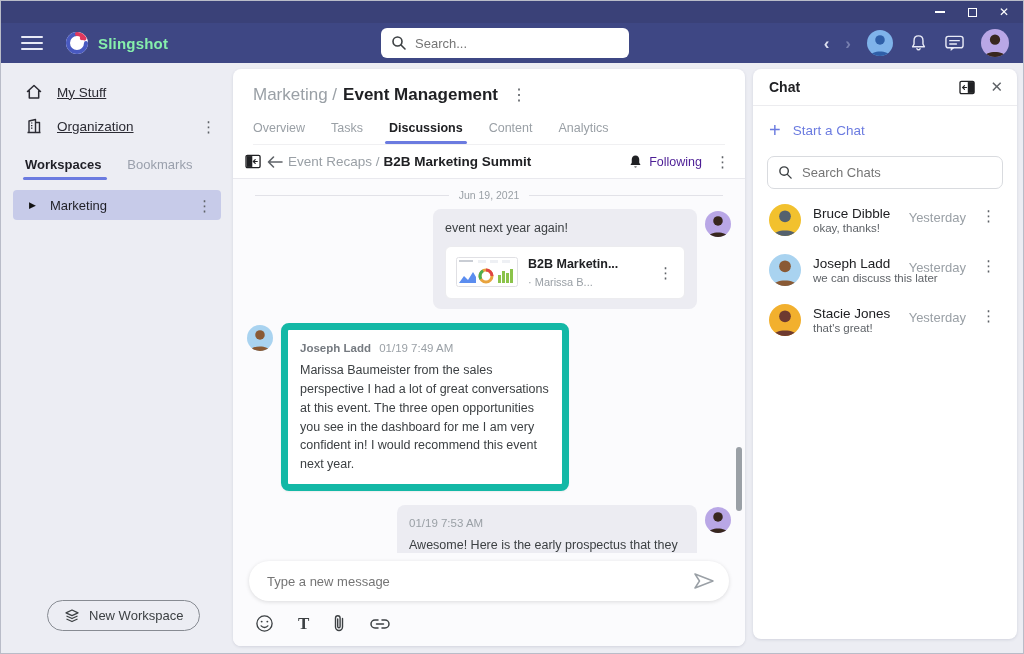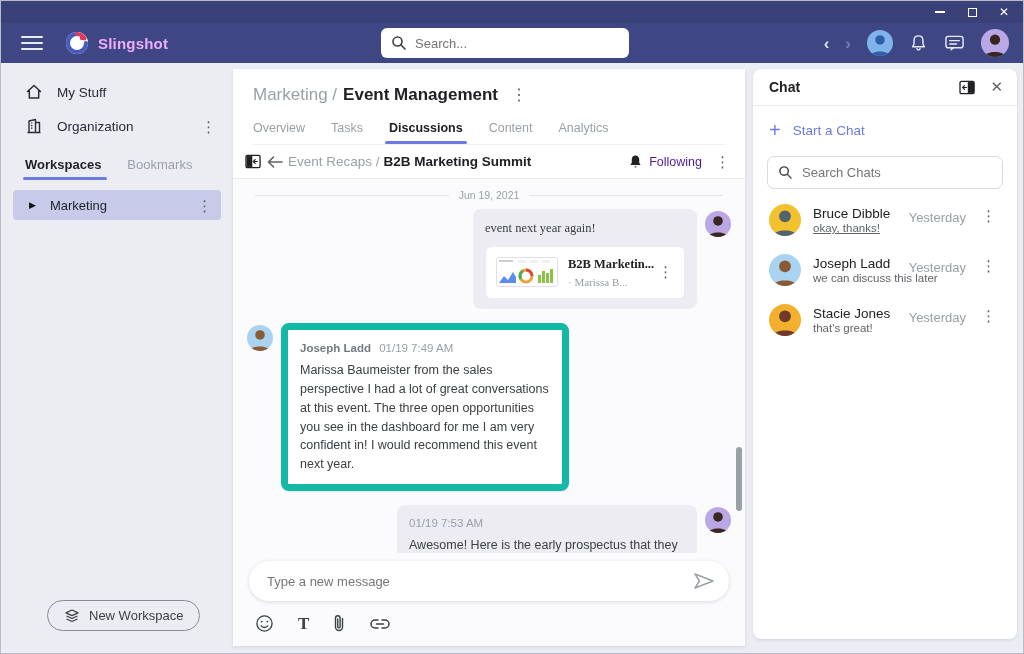--- a/index.html
+++ b/index.html
@@ -17,40 +17,40 @@
   .winctl{color:#fff;display:inline-flex;align-items:center;justify-content:center;width:14px;height:14px;cursor:default;}
   .winctl .min{display:block;width:10px;height:2px;background:#fff;}
   .winctl .max{display:block;width:9px;height:9px;border:1.5px solid #fff;}
   .winctl .cls{font-size:12px;line-height:1;color:#fff;}
 
   
   .toolbar{position:relative;height:40px;background:var(--toolbar);display:flex;align-items:center;}
   .hamburger{margin-left:20px;width:22px;display:flex;flex-direction:column;gap:4px;cursor:pointer;}
   .hamburger span{display:block;height:2px;background:#E8EAF6;border-radius:1px;}
   .brand{display:flex;align-items:center;gap:9px;margin-left:22px;}
-  .brand-name{color:#f0abfc;font-weight:bold;font-size:15px;letter-spacing:.2px;}
+  .brand-name{color:#86efac;font-weight:bold;font-size:15px;letter-spacing:.2px;}
   .tb-search{position:absolute;left:380px;top:5px;width:248px;height:30px;background:#fff;border-radius:6px;display:flex;align-items:center;padding:0 10px;gap:8px;}
   .tb-search input{border:0;outline:0;flex:1;font-size:13px;color:#3C4043;background:transparent;font-family:"Liberation Sans",sans-serif;}
   .tb-right{margin-left:auto;display:flex;align-items:center;gap:16px;padding-right:14px;}
   .navchev{font-size:17px;line-height:1;font-weight:bold;}
   .navchev.back{color:#DDE0F0;}
   .navchev.fwd{color:#777FAF;}
   .avatar{border-radius:50%;overflow:hidden;display:inline-block;position:relative;flex:none;}
   .avatar svg{position:absolute;inset:0;}
   .av26{width:26px;height:26px;} .av28{width:28px;height:28px;} .av32{width:32px;height:32px;}
 
   
   .app-body{position:relative;height:592px;}
   .sidebar{position:absolute;left:0;top:0;width:232px;height:100%;padding-top:12px;}
-  .main-card{position:absolute;left:232px;top:6px;width:512px;height:577px;background:#fff;border-radius:0;box-shadow:0 1px 3px rgba(60,64,90,.14);display:flex;flex-direction:column;overflow:hidden;}
+  .main-card{position:absolute;left:232px;top:6px;width:512px;height:577px;background:#fff;border-radius:8px;box-shadow:0 1px 3px rgba(60,64,90,.14);display:flex;flex-direction:column;overflow:hidden;}
   .chat-card{position:absolute;left:752px;top:6px;width:264px;height:570px;background:#fff;border-radius:8px;box-shadow:0 1px 3px rgba(60,64,90,.14);display:flex;flex-direction:column;}
 
   
   .side-row{display:flex;align-items:center;height:34px;padding:0 14px 0 24px;gap:14px;font-size:13.5px;color:#2B2B33;cursor:pointer;}
-  .side-row .lbl{flex:1;}
+  .side-row .lbl{flex:1;text-decoration:underline;}
   .kebab{color:#5F6368;font-size:15px;line-height:1;letter-spacing:0;padding:0 3px;cursor:pointer;}
   .side-tabs{display:flex;gap:26px;padding:14px 0 8px 24px;font-size:13px;}
   .side-tab{color:#9AA0AC;cursor:pointer;position:relative;padding-bottom:8px;}
   .side-tab.active{color:#1F1F26;font-weight:bold;}
   .side-tab.active::after{content:"";position:absolute;left:-2px;right:-6px;bottom:0;height:3px;background:var(--accent-bright);border-radius:2px;}
   .ws-row{margin:2px 12px;height:30px;background:var(--selected_workspace);border-radius:4px;display:flex;align-items:center;padding:0 6px 0 16px;gap:14px;font-size:13px;color:#1F1F26;cursor:pointer;}
   .ws-row .tri{font-size:9px;color:#111;}
   .ws-row .lbl{flex:1;}
   .new-ws{position:absolute;left:46px;bottom:24px;height:31px;border:1.5px solid #878B92;border-radius:16px;display:flex;align-items:center;gap:9px;padding:0 16px;font-size:13px;color:#3C4043;cursor:pointer;background:transparent;}
 
@@ -280,21 +280,21 @@
       </div>
 
       <div class="messages">
         <div class="date-div">
           <span class="line"></span>
           <span class="txt">Jun 19, 2021</span>
           <span class="line"></span>
         </div>
 
         <div class="msg-row out">
-          <div class="bubble" style="width:224px;font-family:Liberation Serif, serif;">
+          <div class="bubble" style="width:264px;">
             <div>event next year again!</div>
             <div class="attach-card">
               <span>
                 <svg width="62" height="30" viewBox="0 0 62 30">
                     <rect x="0.5" y="0.5" width="61" height="29" rx="2" fill="#fff" stroke="#E0E0E4"></rect>
                     <rect x="3" y="3" width="14" height="2" fill="#C9CDD4"></rect>
                     <rect x="22" y="3" width="8" height="3" fill="#Eef0f4"></rect>
                     <rect x="34" y="3" width="8" height="3" fill="#EEF0F4"></rect>
                     <rect x="46" y="3" width="8" height="3" fill="#EEF0F4"></rect>
                     <path d="M3 26 L8 19 L12 23 L17 15 L20 20 V26 Z" fill="#5B8DEF"></path>
@@ -422,21 +422,21 @@
 
       <div class="chat-row">
         <span class="avatar av32" style="background: rgb(242, 193, 46);">
             <svg viewBox="0 0 24 24" width="100%" height="100%" preserveAspectRatio="none">
               <circle cx="12" cy="9.2" r="4.4" fill="#54616E"></circle>
               <path d="M2.5 24c1.6-5.6 17.4-5.6 19 0z" fill="#54616E"></path>
             </svg>
           </span>
         <span class="chat-mid">
           <span class="chat-name" style="display:block;">Bruce Dibble</span>
-          <span class="chat-preview" style="display:block;text-decoration:underline;">okay, thanks!</span>
+          <span class="chat-preview" style="display:block;">okay, thanks!</span>
         </span>
         <span class="chat-time">Yesterday</span>
         <span class="kebab">⋮</span>
       </div>
 
       <div class="chat-row">
         <span class="avatar av32" style="background: rgb(169, 211, 240);">
             <svg viewBox="0 0 24 24" width="100%" height="100%" preserveAspectRatio="none">
               <circle cx="12" cy="9.2" r="4.4" fill="#8A5A35"></circle>
               <path d="M2.5 24c1.6-5.6 17.4-5.6 19 0z" fill="#8A5A35"></path>

